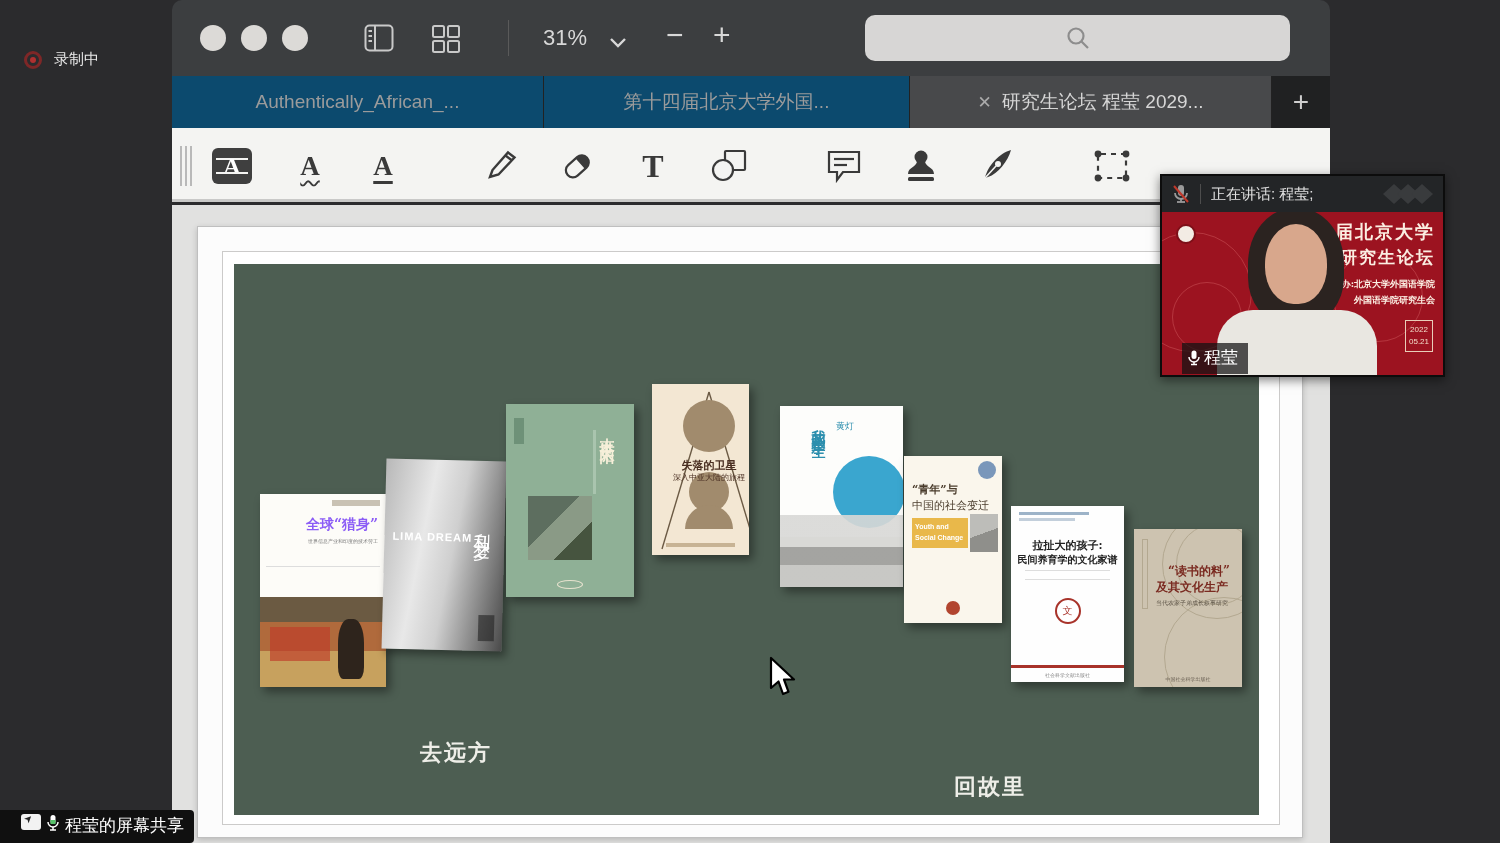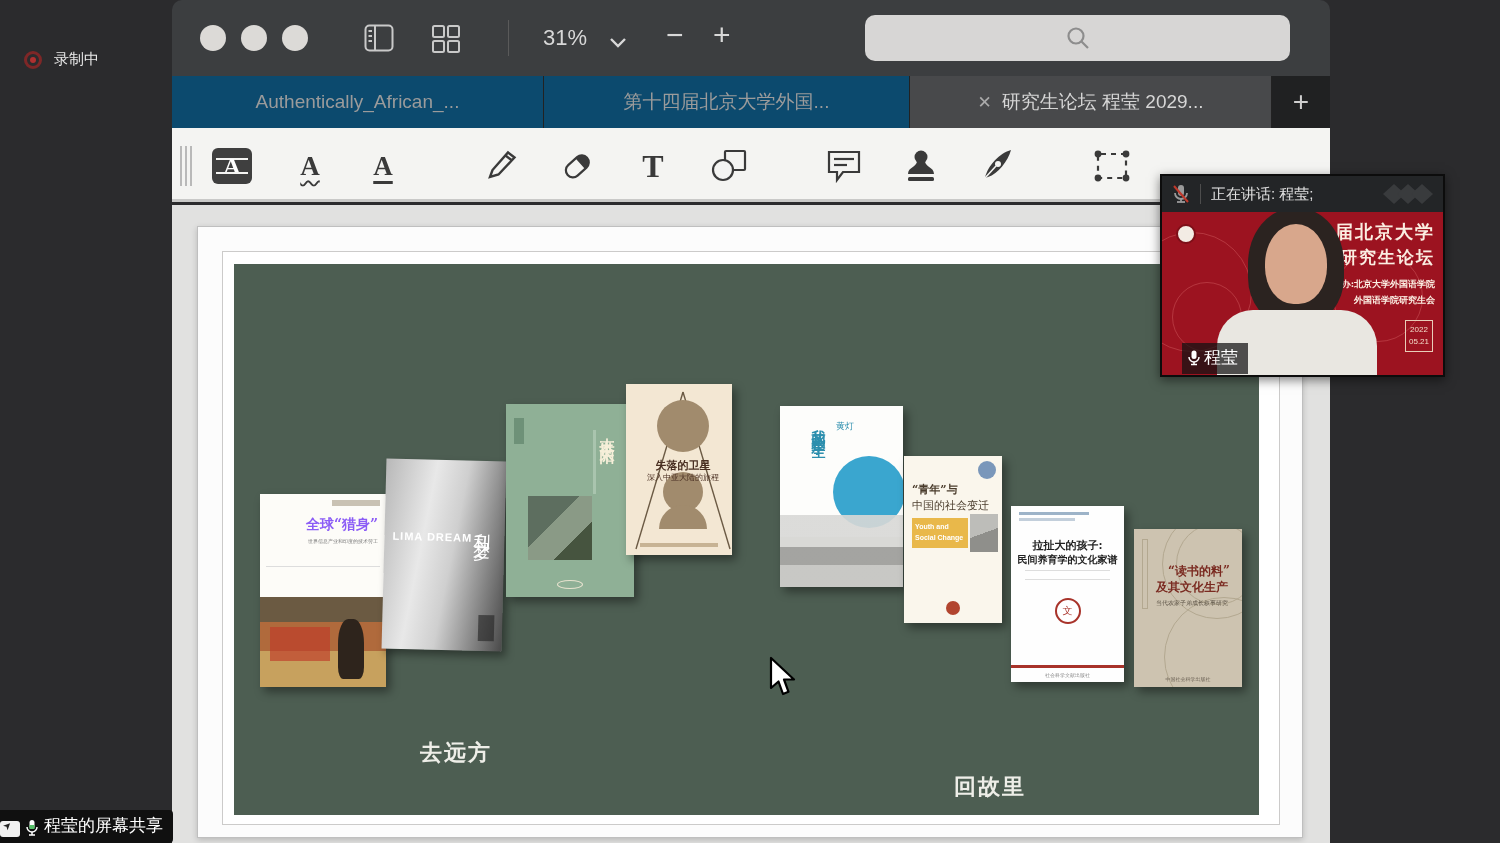--- a/index.html
+++ b/index.html
@@ -9,21 +9,21 @@
   #stage { position:relative; width:1500px; height:843px; background:#2b2b2d; }
 
   
   #rec-indicator { left:24px; top:50px; display:flex; align-items:center; gap:12px;
     color:#e8e8e8; font-size:15px; }
   .rec-dot { width:18px; height:18px; border-radius:50%; border:3px solid #7e2727;
     background:transparent; position:relative; }
   .rec-dot::after { content:""; position:absolute; inset:3px; border-radius:50%; background:#b03030; }
 
   #share-banner { left:0; top:810px; background:#101010; color:#fff; font-size:17px;
-    display:flex; align-items:flex-end; gap:6px; padding:4px 10px 6px 0; border-radius:0 4px 4px 0; }
+    display:flex; align-items:flex-start; gap:6px; padding:4px 10px 6px 21px; border-radius:0 4px 4px 0; }
   .share-screen-ic { width:20px; height:16px; background:#f2f2f2; border-radius:3px;
     position:relative; }
   .share-screen-ic::after { content:"➤"; position:absolute; left:3px; top:-1px; font-size:10px;
     color:#222; transform:rotate(-45deg); }
   .share-mic-ic { width:12px; height:18px; position:relative; }
 
   
   #win { left:172px; top:0; width:1158px; height:843px; border-radius:10px 10px 0 0; overflow:hidden; }
   #titlebar { left:0; top:0; width:1158px; height:76px; background:#3c3e40; }
   .light { width:26px; height:26px; border-radius:50%; background:#dcdad7; top:25px; }
@@ -257,21 +257,21 @@
 
             <div class="book" style="left:272px;top:140px;width:128px;height:193px;background:#8fb096">
               <div class="abs" style="left:8px;top:14px;width:10px;height:26px;background:#6e9178"></div>
               <div class="abs vtext cjk-serif" style="right:18px;top:22px;font-size:15px;color:#f6efd9;letter-spacing:4px;font-weight:bold">末世太阳</div>
               <div class="abs" style="right:38px;top:26px;width:3px;height:64px;background:#a9c4ae"></div>
               <div class="abs" style="left:22px;top:92px;width:64px;height:64px;
                    background:linear-gradient(135deg,#5d6e5f 0 40%,#8a9a86 40% 70%,#46543f 70% 100%)"></div>
               <div class="abs" style="left:50%;bottom:8px;transform:translateX(-50%);width:26px;height:9px;border:1px solid #e8e3cf;border-radius:50%"></div>
             </div>
 
-            <div class="book" style="left:392px;top:120px;width:106px;height:171px;background:#f3e7d3">
+            <div class="book" style="left:418px;top:120px;width:97px;height:171px;background:#f3e7d3">
               <svg class="abs" style="left:0;top:0" width="114" height="171" viewBox="0 0 114 171">
                 <line x1="57" y1="8" x2="10" y2="165" stroke="#6b5a44" stroke-width="1.4"></line>
                 <line x1="57" y1="8" x2="104" y2="165" stroke="#6b5a44" stroke-width="1.4"></line>
                 <circle cx="57" cy="42" r="26" fill="#a18b6d"></circle>
                 <circle cx="57" cy="108" r="20" fill="#a18b6d"></circle>
                 <path d="M33 171 a24 24 0 0 1 48 0 z" fill="#a18b6d" transform="translate(0,-26)"></path>
               </svg>
               <div class="abs cjk-serif" style="left:0;top:74px;width:114px;text-align:center;font-size:11px;font-weight:bold;color:#4a2f22">失落的卫星</div>
               <div class="abs cjk-serif" style="left:0;top:88px;width:114px;text-align:center;font-size:8px;color:#4a2f22">深入中亚大陆的旅程</div>
               <div class="abs" style="left:14px;bottom:8px;right:14px;height:4px;background:#c7b394"></div>

